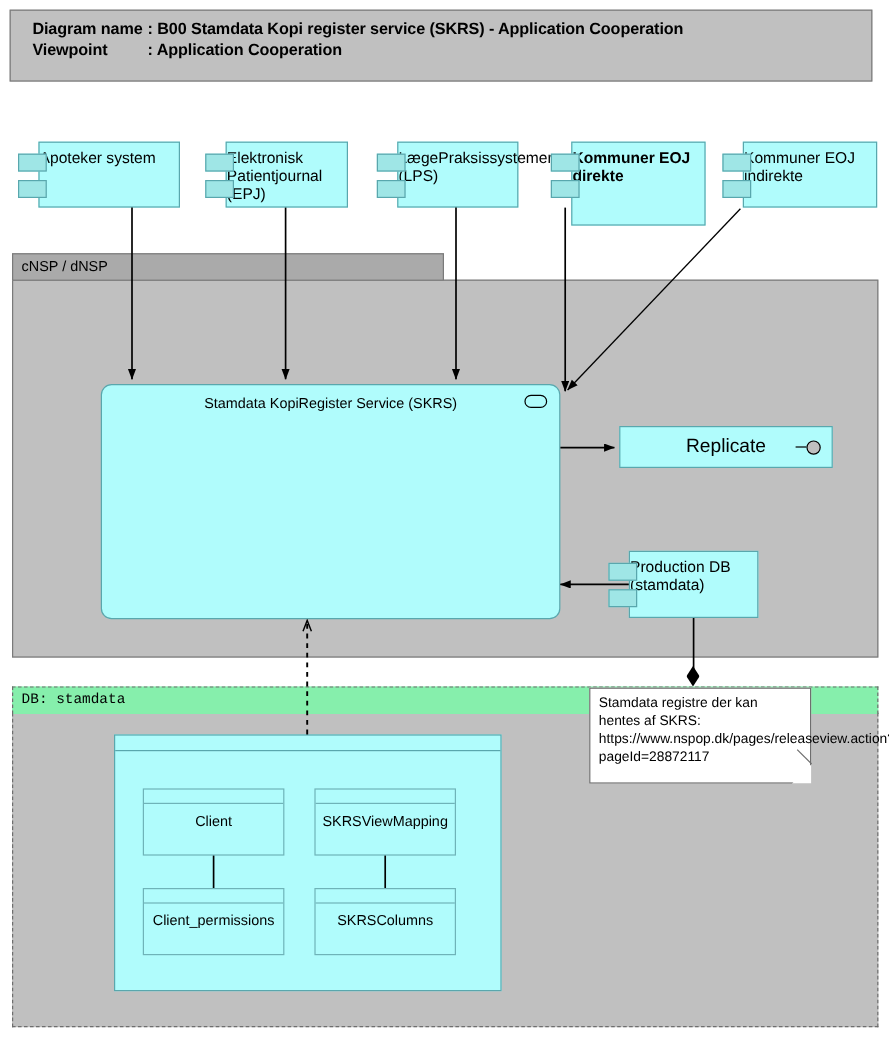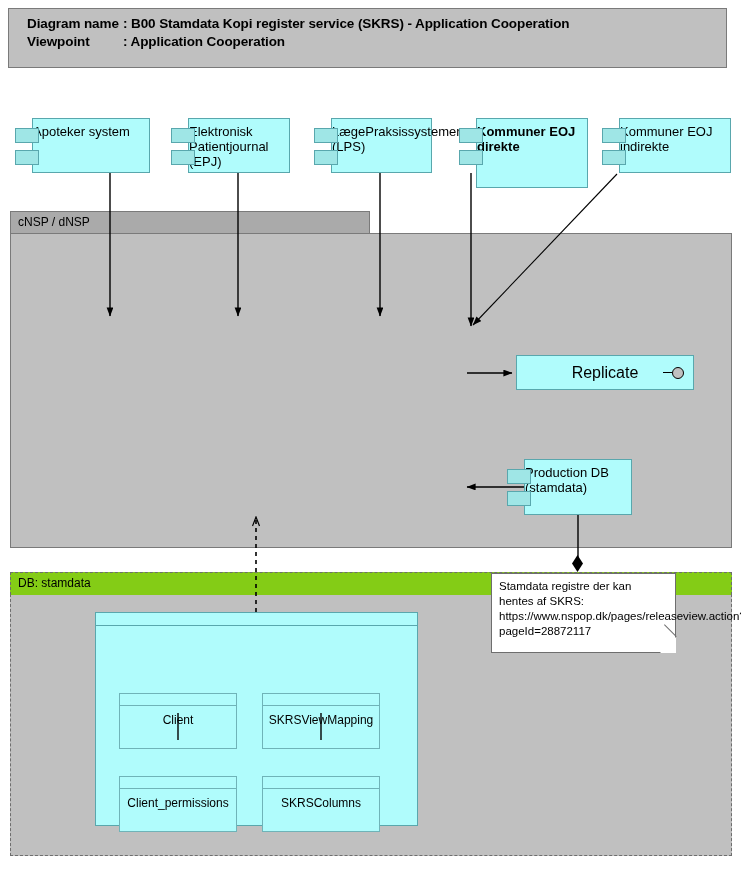--- a/index.html
+++ b/index.html
@@ -54,23 +54,24 @@
     position: absolute;
     box-sizing: border-box;
     background: #aaaaaa;
     border: 1px solid #7a7a7a;
     font-size: 12px;
     line-height: 20px;
     padding-left: 7px;
     white-space: nowrap;
   }
   .group-tab.dashedtab {
-    background: #84cc16;
+    background: #86efac;
     border: 1px dashed #6e6e6e;
     border-bottom: none;
+    font-family: Liberation Mono, monospace;
   }
 
   
   .component {
     position: absolute;
     box-sizing: border-box;
     background: #b0fcfc;
     border: 1px solid #59a7ad;
     text-align: left;
     font-size: 13px;
@@ -162,21 +163,20 @@
     font-size: 12px;
     padding-top: 8px;
   }
 
   
   .uclass {
     position: absolute;
     box-sizing: border-box;
     background: #b0fcfc;
     border: 1px solid #6fb3b8;
-    margin-top: 36px;
   }
   .uclass .c-strip {
     height: 12px;
     border-bottom: 1px solid #6fb3b8;
     box-sizing: border-box;
   }
   .uclass .c-name {
     text-align: center;
     font-size: 12px;
     padding-top: 7px;
@@ -265,20 +265,24 @@
     <span class="tab t2"></span>
     <span>Kommuner EOJ direkte</span>
   </div>
 
   <div class="component" style="left:619px; top:118px; width:112px; height:55px;">
     <span class="tab t1"></span>
     <span class="tab t2"></span>
     <span>Kommuner EOJ indirekte</span>
   </div>
 
+  <div class="service" style="left:84px; top:320px; width:383px; height:196px;">
+    <span>Stamdata KopiRegister Service (SKRS)</span>
+    <span class="iface-oval"></span>
+  </div>
 
   <div class="ifacebar" style="left:516px; top:355px; width:178px; height:35px;">
     <span>Replicate</span>
     <span class="lollipop">
       <span class="stick"></span>
         <span class="ball"></span>
     </span>
   </div>
 
   <div class="component" style="left:524px; top:459px; width:108px; height:56px;">

